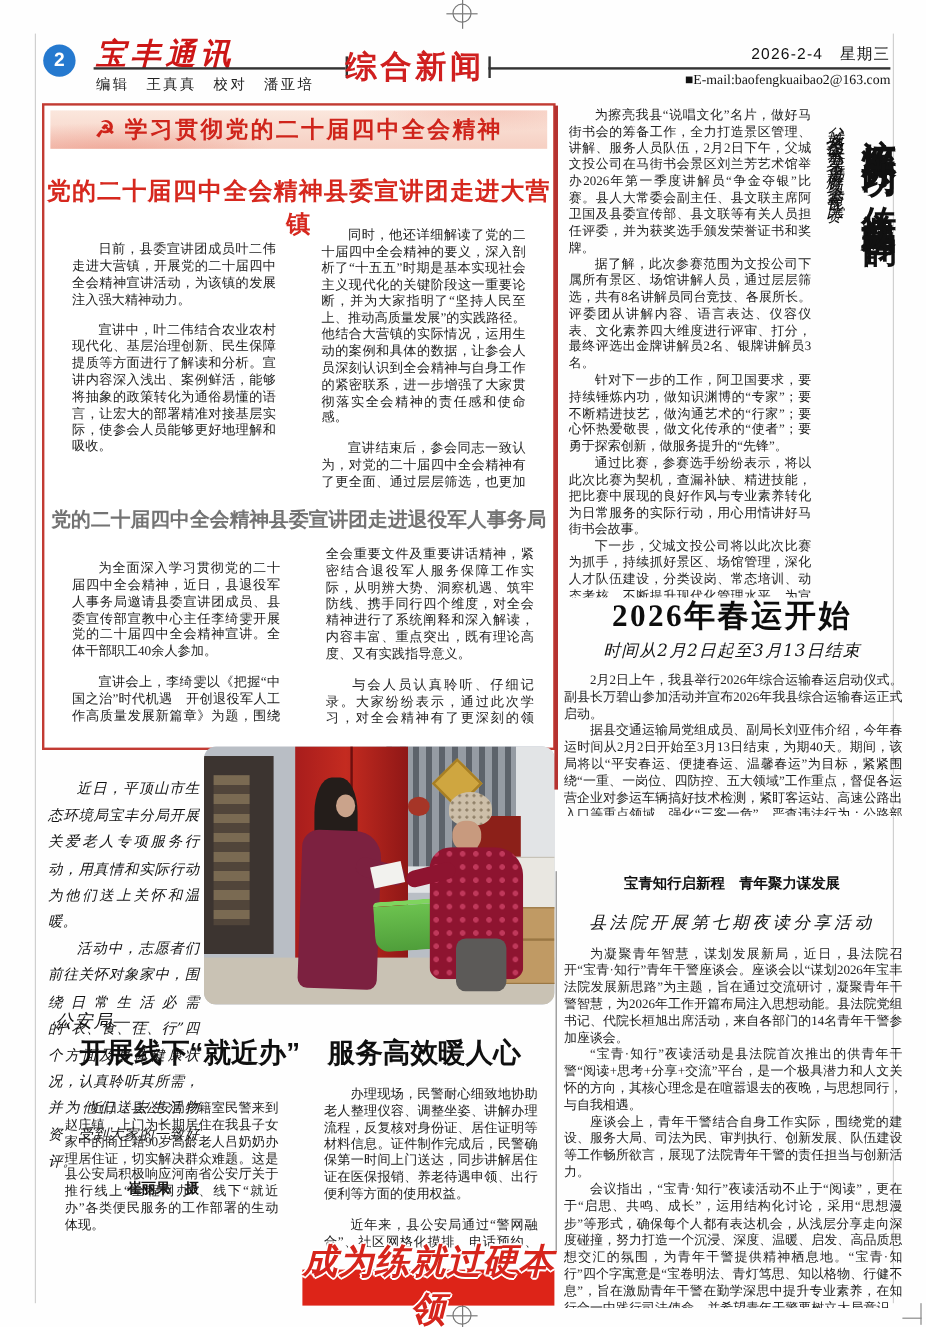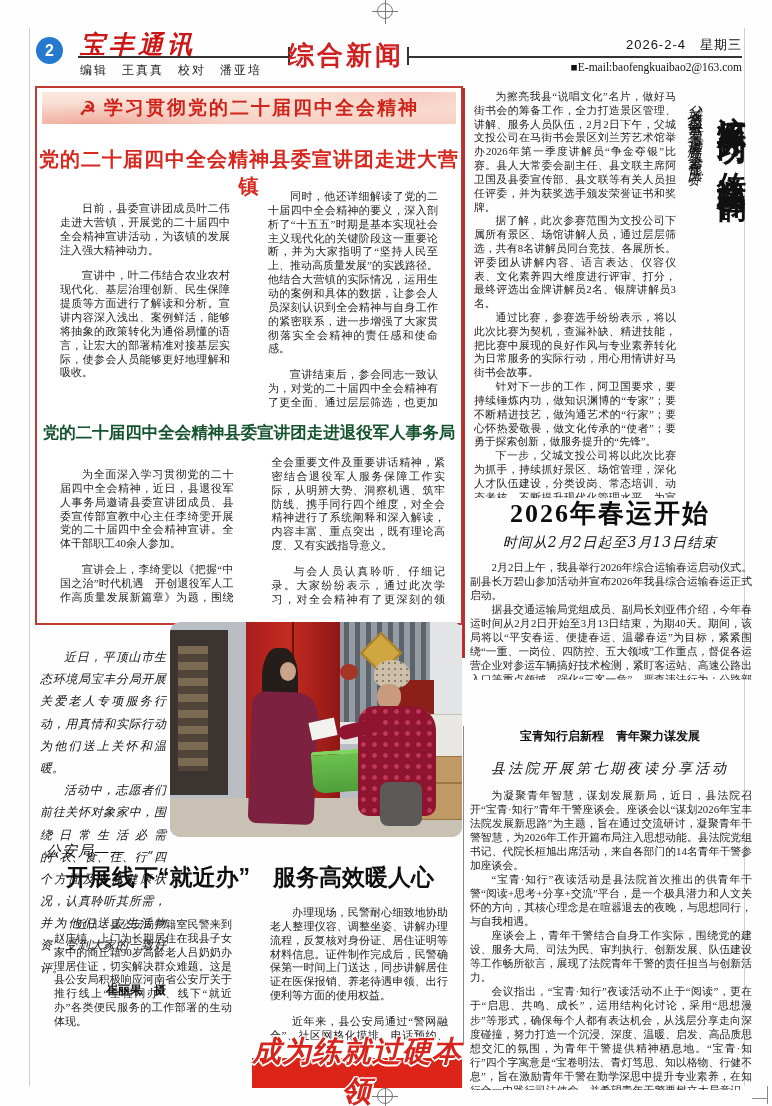--- a/index.html
+++ b/index.html
@@ -33,21 +33,21 @@
           background:
             radial-gradient(55% 130% at 12% 110%, rgba(222,72,50,.30), transparent 60%),
             radial-gradient(45% 110% at 88% -10%, rgba(222,72,50,.22), transparent 60%),
             linear-gradient(#fbe7dd,#f6cfc2);
           display:flex;align-items:center;justify-content:center;}
   .banner-text{font-size:19px;font-weight:bold;color:#cf241b;letter-spacing:2px;
                font-family:"Liberation Sans","DejaVu Sans",sans-serif;}
   .emblem{font-size:19px;color:#cf241b;margin-right:8px;font-weight:bold;}
   .h1red{position:absolute;left:0;right:0;top:58px;text-align:center;font-size:20px;font-weight:bold;
          color:#d6281e;letter-spacing:1px;}
-  .h2black{position:absolute;left:0;right:0;top:334px;text-align:center;font-size:16.5px;font-weight:bold;color:#14532d;}
+  .h2black{position:absolute;left:0;right:0;top:334px;text-align:center;font-size:16.5px;font-weight:bold;color:#737373;}
   .body2col{position:absolute;column-count:2;column-gap:14px;column-fill:auto;overflow:hidden;
             text-align:justify;font-size:11px;line-height:1.26;color:#222;}
   .body2col p{margin:12px;text-indent:2em;}
   .a1body{left:11px;right:11px;top:102px;height:224px;}
   .a2body{left:11px;right:4px;top:368px;height:156px;}
 
   
   .caption{left:40px;top:646px;width:126px;font-size:12px;line-height:1.85;text-align:justify;color:#111;}
   .caption p{margin:0;text-indent:2em;}
   .credit{margin-top:4px;text-align:right;font-weight:bold;font-style:normal;}
@@ -175,22 +175,22 @@
     <div class="slogan-text">成为练就过硬本领</div>
   </div>
 
   <div class="abs red-rule"></div>
   <div class="abs gray-rule"></div>
 
   <div class="abs art-a">
     <div class="art-a-body">
       <p>为擦亮我县“说唱文化”名片，做好马街书会的筹备工作，全力打造景区管理、讲解、服务人员队伍，2月2日下午，父城文投公司在马街书会景区刘兰芳艺术馆举办2026年第一季度讲解员“争金夺银”比赛。县人大常委会副主任、县文联主席阿卫国及县委宣传部、县文联等有关人员担任评委，并为获奖选手颁发荣誉证书和奖牌。</p>
       <p>据了解，此次参赛范围为文投公司下属所有景区、场馆讲解人员，通过层层筛选，共有8名讲解员同台竞技、各展所长。评委团从讲解内容、语言表达、仪容仪表、文化素养四大维度进行评审、打分，最终评选出金牌讲解员2名、银牌讲解员3名。</p>
+      <p>针对下一步的工作，阿卫国要求，要持续锤炼内功，做知识渊博的“专家”；要不断精进技艺，做沟通艺术的“行家”；要心怀热爱敬畏，做文化传承的“使者”；要勇于探索创新，做服务提升的“先锋”。</p>
       <p>通过比赛，参赛选手纷纷表示，将以此次比赛为契机，查漏补缺、精进技能，把比赛中展现的良好作风与专业素养转化为日常服务的实际行动，用心用情讲好马街书会故事。</p>
-      <p>针对下一步的工作，阿卫国要求，要持续锤炼内功，做知识渊博的“专家”；要不断精进技艺，做沟通艺术的“行家”；要心怀热爱敬畏，做文化传承的“使者”；要勇于探索创新，做服务提升的“先锋”。</p>
       <p>下一步，父城文投公司将以此次比赛为抓手，持续抓好景区、场馆管理，深化人才队伍建设，分类设岗、常态培训、动态考核，不断提升现代化管理水平，为宣传我县特色文化贡献文投力量。（李源洋）</p>
     </div>
     <div class="vert-sub kai">父城文投公司举办第一季度讲解员『争金夺银』比赛</div>
     <div class="vert-main">淬炼服务内功　传递曲艺神韵</div>
   </div>
 
   <div class="abs chunyun-h">2026年春运开始</div>
   <div class="abs chunyun-sub kai">时间从2月2日起至3月13日结束</div>
   <div class="rbody chunyun-body">
     <p>2月2日上午，我县举行2026年综合运输春运启动仪式。副县长万碧山参加活动并宣布2026年我县综合运输春运正式启动。</p>

